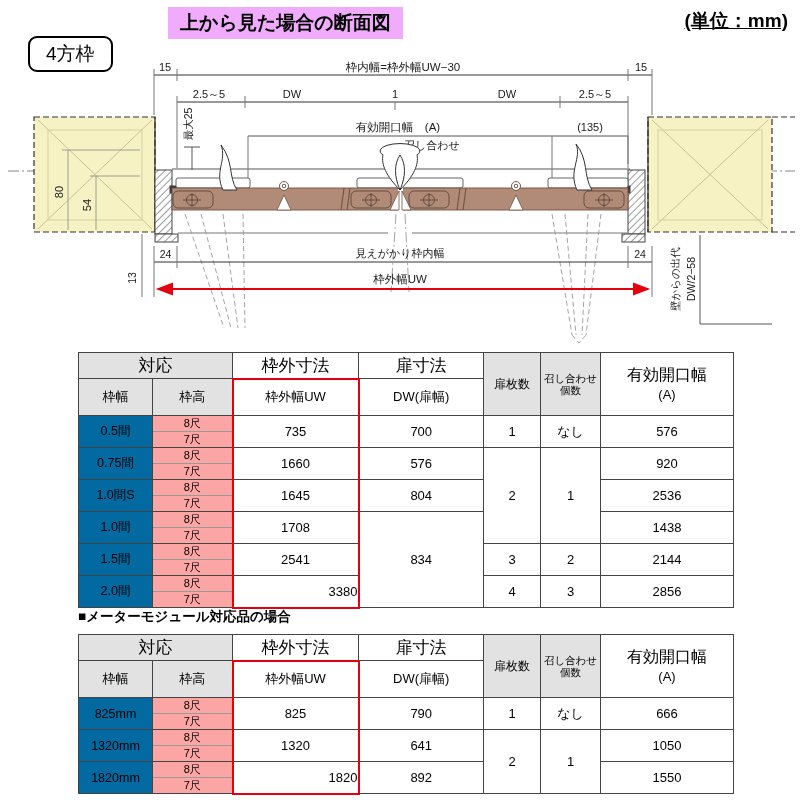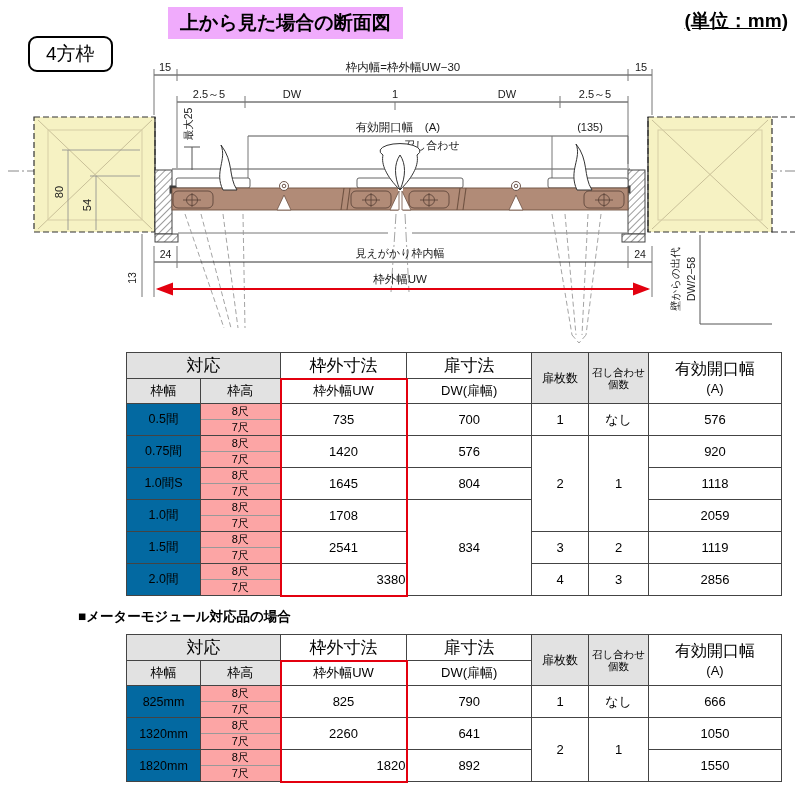--- a/index.html
+++ b/index.html
@@ -19,22 +19,22 @@
   }
   .unit{position:absolute;right:12px;top:8px;font-size:19px;font-weight:600;text-decoration:underline;}
   
   svg{position:absolute;left:0;top:52px;font-family:"Liberation Sans","DejaVu Sans",sans-serif;}
   svg text{fill:#1a1a1a;}
   
   table{border-collapse:collapse;table-layout:fixed;position:absolute;left:78px;background:#fff;}
   .t1{top:352px;} .t2{top:634px;}
   td,th{border:1px solid #444;padding:0;text-align:center;vertical-align:middle;
         font-weight:400;overflow:hidden;white-space:nowrap;}
-  table{border:1.5px solid #333;margin-left:48px;}
-  tr.h1{height:26px;} tr.h2{height:25px;border-radius:10px;} tr.b{height:16px;}
+  table{border:1.5px solid #333;}
+  tr.h1{height:26px;} tr.h2{height:37px;border-radius:10px;} tr.b{height:16px;}
   .g{background:#e2e2e2;}
   .big{font-size:17px;}
   .md{font-size:13px;}
   .sm2{font-size:12px;}
   .sm{font-size:10.5px;line-height:1.15;}
   .big2{font-size:16px;line-height:1.2;}
   .big2 .a{font-size:13px;}
   td.n{font-size:13px;}
   td.w{font-size:12.5px;background:#0369a1;}
   td.s{font-size:11px;background:#fca5a5;}
@@ -284,56 +284,56 @@
     <td class="n" rowspan="2">1</td>
     <td class="n" rowspan="2">なし</td>
     <td class="n" rowspan="2">576</td>
   </tr>
   <tr class="b">
         <td class="s">7尺</td>
       </tr>
   <tr class="b">
     <td class="w" rowspan="2">0.75間</td>
     <td class="s sb">8尺</td>
-    <td class="n rl rr" rowspan="2">1420</td>
+    <td class="n rl rr" rowspan="2">1660</td>
     <td class="n" rowspan="2">576</td>
     <td class="n" rowspan="6">2</td>
     <td class="n" rowspan="6">1</td>
     <td class="n" rowspan="2">920</td>
   </tr>
   <tr class="b">
         <td class="s">7尺</td>
       </tr>
   <tr class="b">
     <td class="w" rowspan="2">1.0間S</td>
     <td class="s sb">8尺</td>
     <td class="n rl rr" rowspan="2">1645</td>
     <td class="n" rowspan="2">804</td>
-    <td class="n" rowspan="2">1118</td>
+    <td class="n" rowspan="2">2536</td>
   </tr>
   <tr class="b">
         <td class="s">7尺</td>
       </tr>
   <tr class="b">
     <td class="w" rowspan="2">1.0間</td>
     <td class="s sb">8尺</td>
     <td class="n rl rr" rowspan="2">1708</td>
     <td class="n" rowspan="6">834</td>
-    <td class="n" rowspan="2">2059</td>
+    <td class="n" rowspan="2">1438</td>
   </tr>
   <tr class="b">
         <td class="s">7尺</td>
       </tr>
   <tr class="b">
     <td class="w" rowspan="2">1.5間</td>
     <td class="s sb">8尺</td>
     <td class="n rl rr" rowspan="2">2541</td>
     <td class="n" rowspan="2">3</td>
     <td class="n" rowspan="2">2</td>
-    <td class="n" rowspan="2">1119</td>
+    <td class="n" rowspan="2">2144</td>
   </tr>
   <tr class="b">
         <td class="s">7尺</td>
       </tr>
   <tr class="b">
     <td class="w" rowspan="2">2.0間</td>
     <td class="s sb">8尺</td>
     <td class="n rl rr rb" rowspan="2">3380</td>
     <td class="n" rowspan="2">4</td>
     <td class="n" rowspan="2">3</td>
@@ -380,21 +380,21 @@
     <td class="n" rowspan="2">1</td>
     <td class="n" rowspan="2">なし</td>
     <td class="n" rowspan="2">666</td>
   </tr>
   <tr class="b">
         <td class="s">7尺</td>
       </tr>
   <tr class="b">
     <td class="w" rowspan="2">1320mm</td>
     <td class="s sb">8尺</td>
-    <td class="n rl rr" rowspan="2">2260</td>
+    <td class="n rl rr" rowspan="2">1320</td>
     <td class="n" rowspan="2">641</td>
     <td class="n" rowspan="4">2</td>
     <td class="n" rowspan="4">1</td>
     <td class="n" rowspan="2">1050</td>
   </tr>
   <tr class="b">
         <td class="s">7尺</td>
       </tr>
   <tr class="b">
     <td class="w" rowspan="2">1820mm</td>

